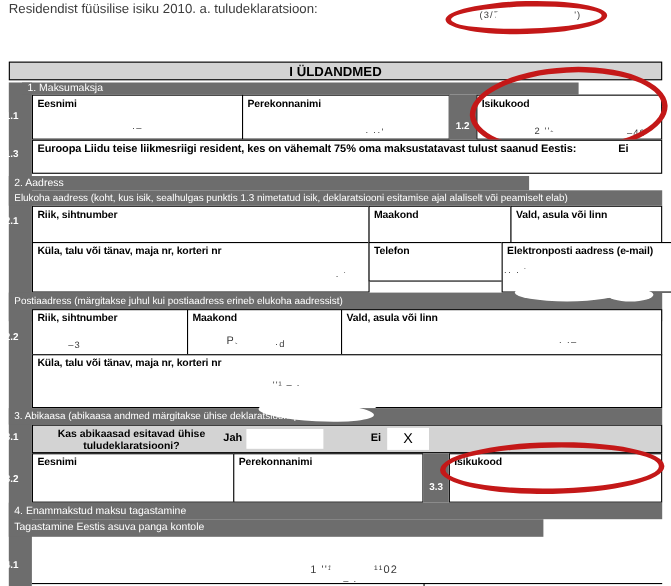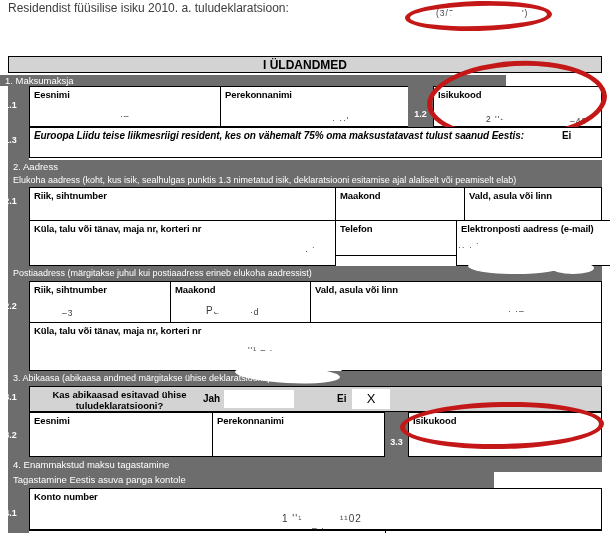--- a/index.html
+++ b/index.html
@@ -37,45 +37,45 @@
 
   <div class="abs numstrip" style="left:8px;top:75px;width:21px;height:458px;"></div>
   <div class="num" style="top:100px;">1.1</div>
   <div class="num" style="top:135px;">1.3</div>
   <div class="num" style="top:196px;">2.1</div>
   <div class="num" style="top:301px;">2.2</div>
   <div class="num" style="top:392px;">3.1</div>
   <div class="num" style="top:430px;">3.2</div>
   <div class="num" style="top:508px;">4.1</div>
 
-  <div class="abs bar" style="left:0;top:75px;width:506px;height:11px;line-height:11px;">1. Maksumaksja</div>
+  <div class="abs bar" style="left:20px;top:75px;width:506px;height:11px;line-height:11px;">1. Maksumaksja</div>
 
   <div class="abs cell" style="left:29px;top:86px;width:192px;height:41px;">
     <span class="lbl">Eesnimi</span>
   </div>
   <div class="abs cell" style="left:220px;top:86px;width:189px;height:41px;">
     <span class="lbl">Perekonnanimi</span>
   </div>
   <div class="abs innum" style="left:408px;top:86px;width:25px;height:41px;line-height:56px;">1.2</div>
   <div class="abs cell" style="left:433px;top:86px;width:169px;height:41px;">
     <span class="lbl">Isikukood</span>
   </div>
   <div class="frag" style="left:110px;top:111px;">·–</div>
   <div class="frag" style="left:322px;top:115px;">· ··'</div>
   <div class="frag" style="left:476px;top:114px;">2 ''¹</div>
   <div class="frag" style="left:560px;top:116px;text-align:right;">–40</div>
   <div class="blob" style="left:500px;top:110px;width:55px;height:13px;"></div>
   <div class="abs redell" style="left:427px;top:61px;width:180px;height:79px;transform:rotate(-3deg);"></div>
 
   <div class="abs cell" style="left:29px;top:127px;width:573px;height:31px;">
-    <span class="lbl" style="font-size:10px;font-style:italic;">Euroopa Liidu teise liikmesriigi resident, kes on vähemalt 75% oma maksustatavast tulust saanud Eestis:</span>
+    <span class="lbl" style="font-size:10px;">Euroopa Liidu teise liikmesriigi resident, kes on vähemalt 75% oma maksustatavast tulust saanud Eestis:</span>
     <span class="lbl" style="font-size:10px;left:532px;">Ei</span>
   </div>
 
-  <div class="abs bar" style="left:8px;top:160px;width:594px;height:13px;">2. Aadress</div>
+  <div class="abs bar" style="left:8px;top:160px;width:473px;height:13px;">2. Aadress</div>
   <div class="abs bar sm" style="left:8px;top:173px;width:594px;height:14px;line-height:14px;">Elukoha aadress (koht, kus isik, sealhulgas punktis 1.3 nimetatud isik, deklaratsiooni esitamise ajal alaliselt või peamiselt elab)</div>
 
   <div class="abs cell" style="left:29px;top:187px;width:307px;height:34px;">
     <span class="lbl">Riik, sihtnumber</span>
   </div>
   <div class="abs cell" style="left:335px;top:187px;width:130px;height:34px;">
     <span class="lbl">Maakond</span>
   </div>
   <div class="abs cell" style="left:464px;top:187px;width:138px;height:34px;">
     <span class="lbl">Vald, asula või linn</span>
@@ -139,23 +139,20 @@
   </div>
   <div class="abs innum" style="left:385px;top:412px;width:23px;height:45px;line-height:60px;">3.3</div>
   <div class="abs cell" style="left:408px;top:412px;width:194px;height:45px;">
     <span class="lbl">Isikukood</span>
   </div>
   <div class="abs redell" style="left:400px;top:402px;width:204px;height:47px;transform:rotate(-1deg);"></div>
 
   <div class="abs bar" style="left:8px;top:457px;width:594px;height:15px;line-height:15px;">4. Enammakstud maksu tagastamine</div>
   <div class="abs bar" style="left:8px;top:472px;width:486px;height:16px;line-height:15px;">Tagastamine Eestis asuva panga kontole</div>
 
-  <div class="abs cell" style="left:29px;top:488px;width:573px;height:42px;">
-    <span class="lbl">Konto number</span>
-  </div>
   <div class="frag" style="left:272px;top:513px;font-size:10px;">1 ''¹</div>
   <div class="frag" style="left:330px;top:513px;font-size:10px;">¹¹02</div>
   <div class="frag" style="left:302px;top:523px;">– ·</div>
   <div class="blob" style="left:300px;top:511px;width:30px;height:12px;"></div>
 
   <div class="abs" style="left:29px;top:530px;width:573px;height:3px;background:#fff;border-top:1px solid #000;"></div>
   <div class="abs" style="left:385px;top:530px;width:1px;height:3px;background:#000;"></div>
 
 </div>
 

